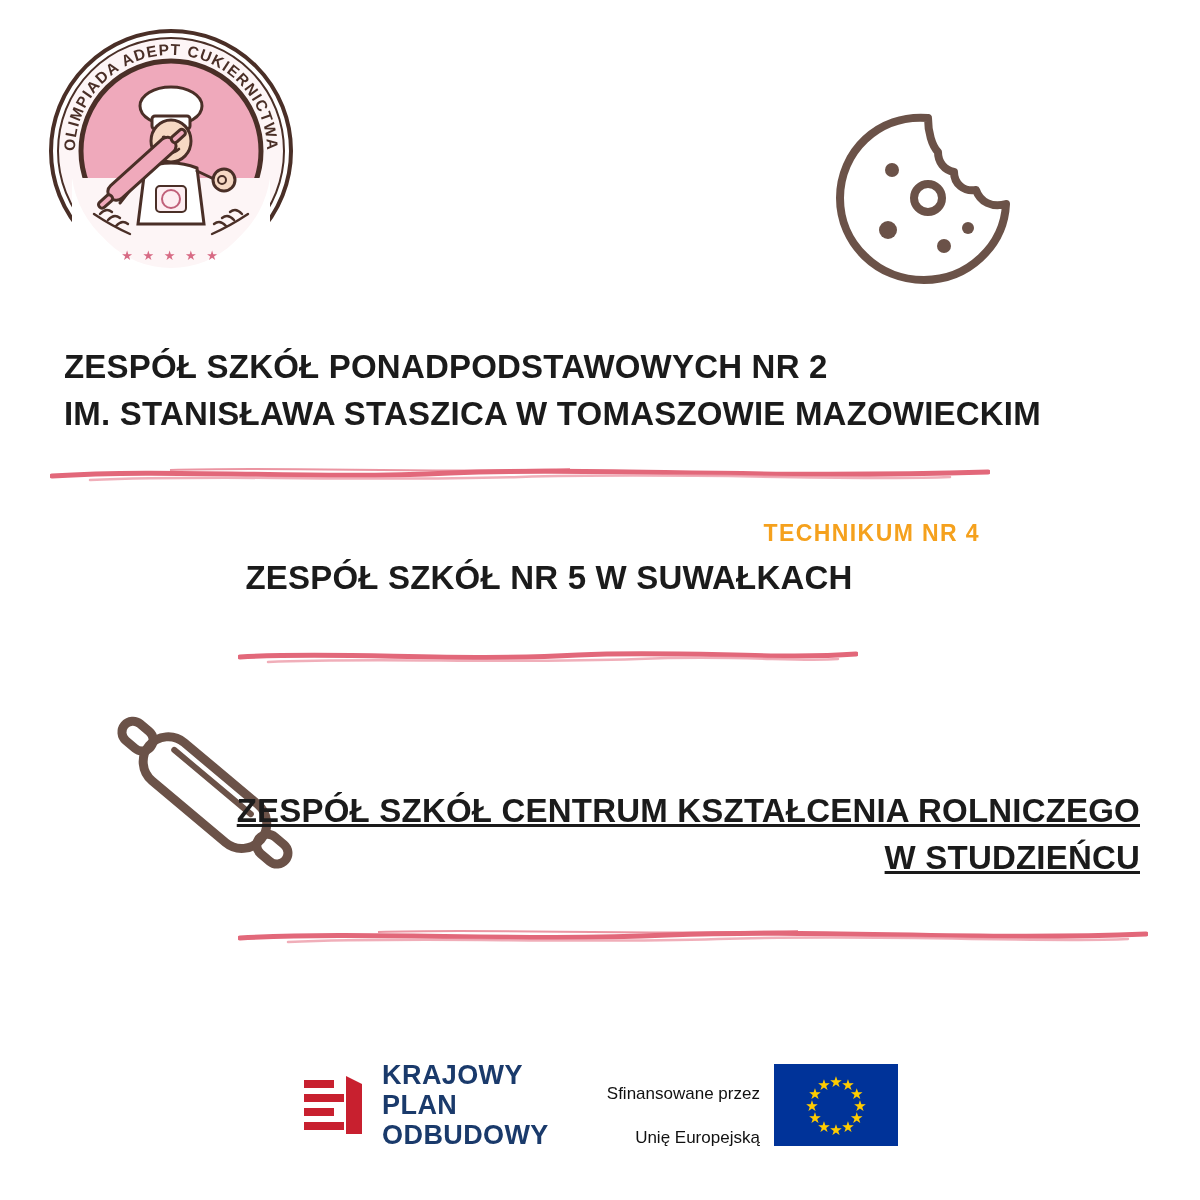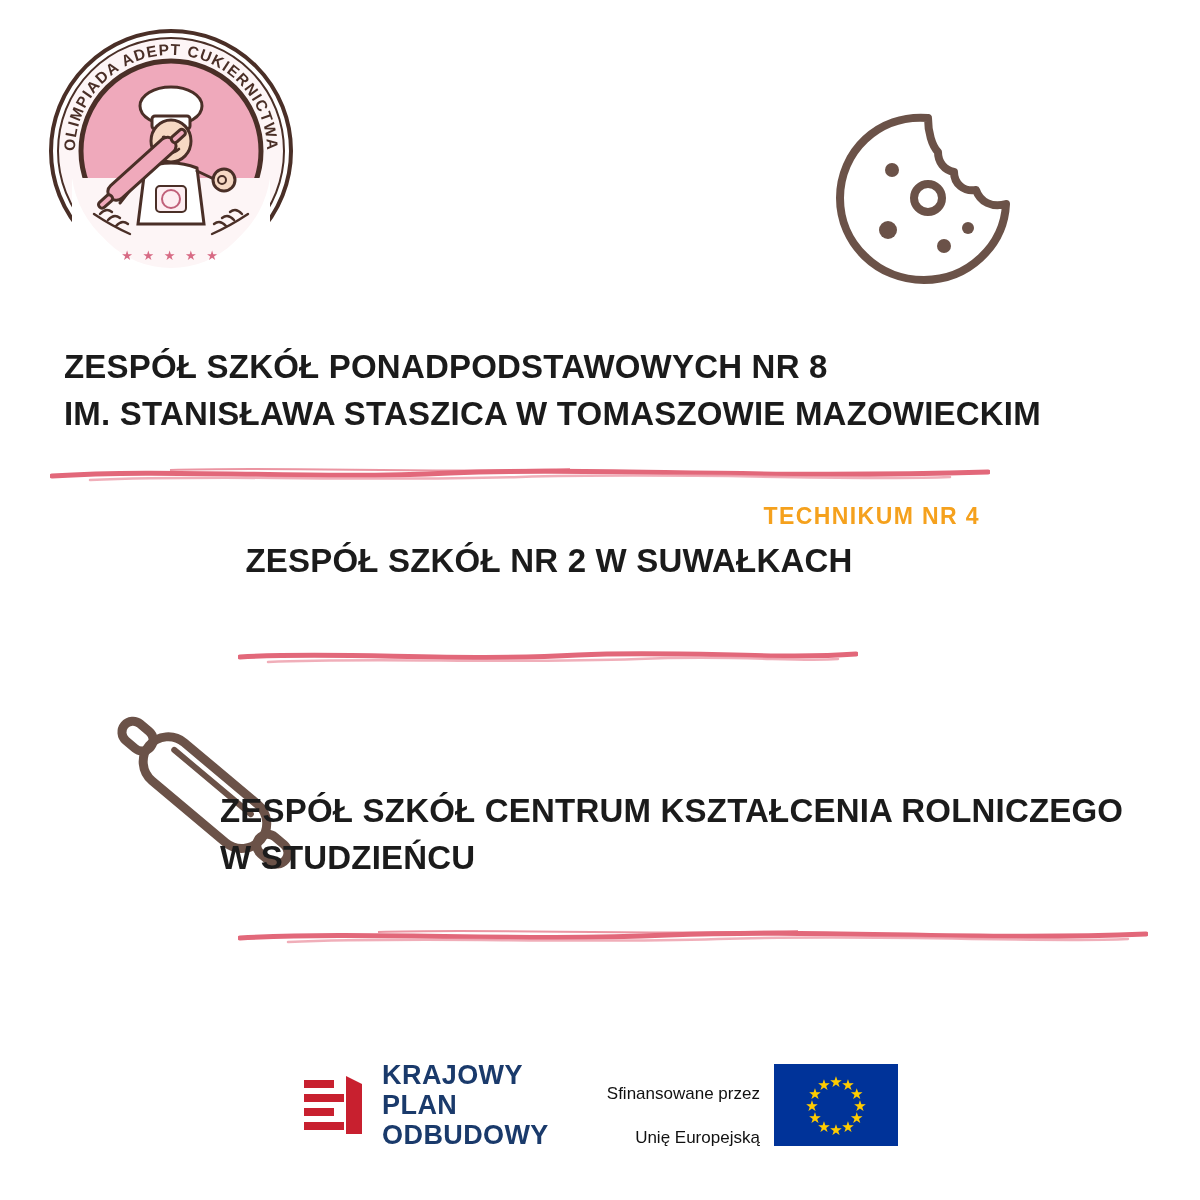--- a/index.html
+++ b/index.html
@@ -67,33 +67,34 @@
   }
 
   #school-1 {
     left: 64px;
     top: 344px;
     width: 1000px;
     text-align: left;
   }
   #school-2 {
     left: 150px;
-    top: 503px;
+    top: 520px;
     width: 830px;
     text-align: right;
   }
   #school-2 .school-name {
     text-align: center;
     padding-right: 32px;
   }
   #school-3 {
     left: 220px;
     top: 788px;
     width: 920px;
-    text-align: left;
+    text-align: right;
+    text-decoration: underline;
   }
 
   
   .divider {
     position: absolute;
     height: 16px;
   }
   #divider-1 { left: 50px; top: 466px; width: 940px; }
   #divider-2 { left: 238px; top: 648px; width: 620px; }
   #divider-3 { left: 238px; top: 928px; width: 910px; }
@@ -245,35 +246,35 @@
     <g transform="rotate(40 115 90)">
       <rect x="48" y="66" width="146" height="50" rx="25" fill="none" stroke="#6b5248" stroke-width="9"></rect>
       <line x1="70" y1="78" x2="170" y2="78" stroke="#6b5248" stroke-width="6" stroke-linecap="round"></line>
       <rect x="16" y="80" width="34" height="22" rx="11" fill="none" stroke="#6b5248" stroke-width="9"></rect>
       <rect x="192" y="80" width="34" height="22" rx="11" fill="none" stroke="#6b5248" stroke-width="9"></rect>
     </g>
   </svg>
 </div>
 
 <div class="school" id="school-1">
-  <p class="school-name">ZESPÓŁ SZKÓŁ PONADPODSTAWOWYCH NR 8
+  <p class="school-name">ZESPÓŁ SZKÓŁ PONADPODSTAWOWYCH NR 2
 IM. STANISŁAWA STASZICA W TOMASZOWIE MAZOWIECKIM</p>
 </div>
 
 <div class="divider" id="divider-1">
   <svg viewBox="0 0 940 16" preserveAspectRatio="none" xmlns="http://www.w3.org/2000/svg">
     <path d="M2,10 C 120,2 260,14 400,7 C 540,1 700,13 938,6" stroke="#e2687a" stroke-width="5" fill="none" stroke-linecap="round"></path>
     <path d="M40,14 C 180,8 300,16 470,11 C 640,6 800,15 900,11" stroke="#eda0ad" stroke-width="2.5" fill="none" stroke-linecap="round" opacity="0.85"></path>
     <path d="M120,4 C 240,0 380,8 520,3" stroke="#e2687a" stroke-width="2" fill="none" opacity="0.7"></path>
   </svg>
 </div>
 
 <div class="school" id="school-2">
   <p class="school-sub">TECHNIKUM NR 4</p>
-  <p class="school-name">ZESPÓŁ SZKÓŁ NR 2 W SUWAŁKACH</p>
+  <p class="school-name">ZESPÓŁ SZKÓŁ NR 5 W SUWAŁKACH</p>
 </div>
 
 <div class="divider" id="divider-2">
   <svg viewBox="0 0 620 16" preserveAspectRatio="none" xmlns="http://www.w3.org/2000/svg">
     <path d="M2,9 C 100,3 220,14 340,7 C 440,2 540,12 618,6" stroke="#e2687a" stroke-width="5" fill="none" stroke-linecap="round"></path>
     <path d="M30,14 C 140,9 260,16 400,11 C 500,7 560,14 600,11" stroke="#eda0ad" stroke-width="2.5" fill="none" stroke-linecap="round" opacity="0.85"></path>
   </svg>
 </div>
 
 <div class="school" id="school-3">

